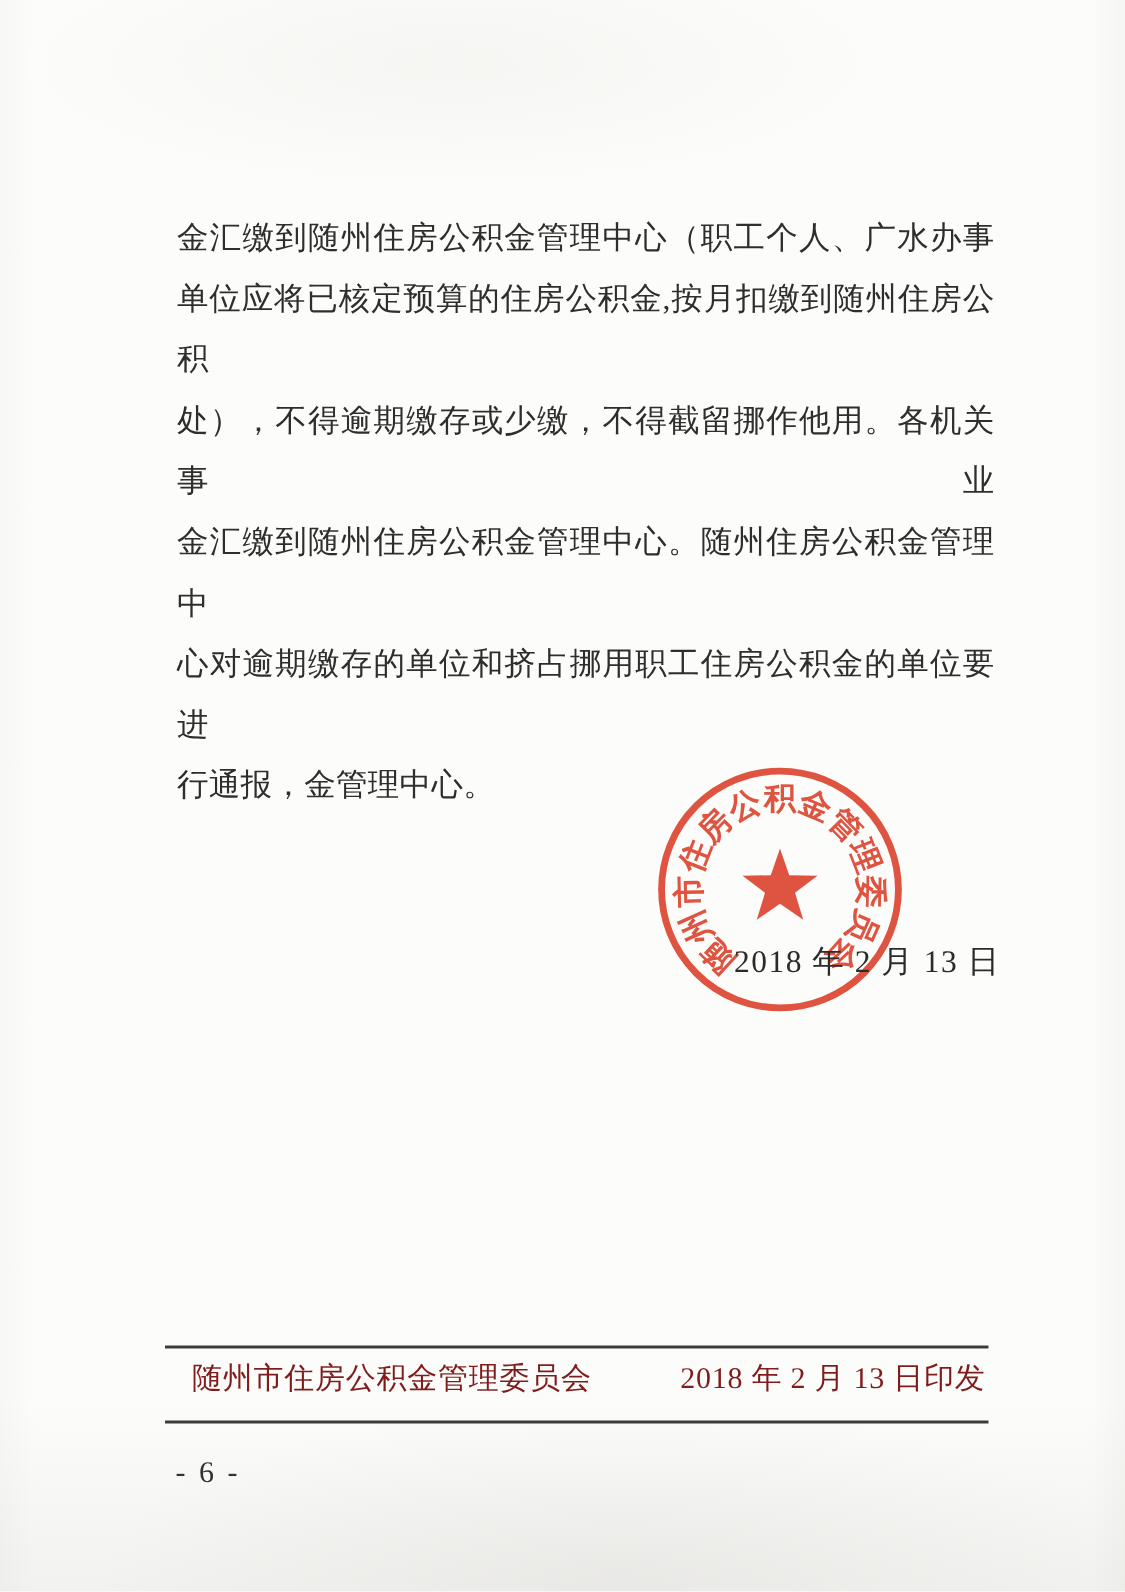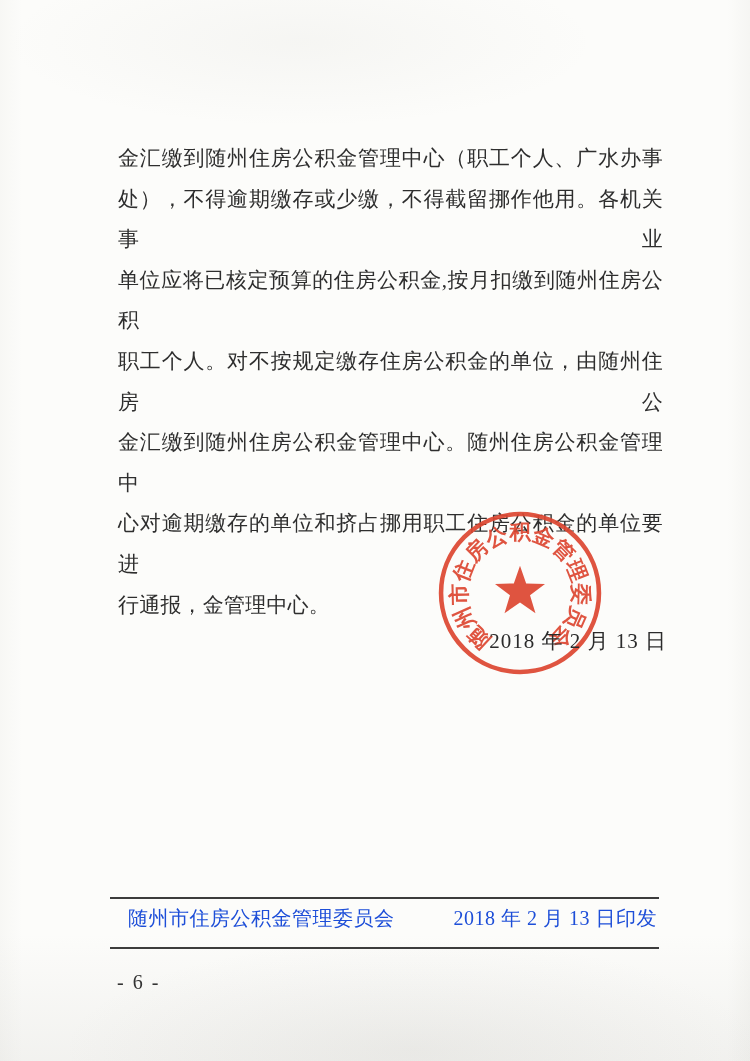--- a/index.html
+++ b/index.html
@@ -52,37 +52,36 @@
   
   .footer-rule{
     position:absolute;left:110px;width:549px;height:0;
     border-top:2px solid #3c3c3c;
   }
   .footer-rule.top{top:897px;}
   .footer-rule.bottom{top:947px;}
   .footer-row{
     position:absolute;left:128px;top:905px;width:529px;
     display:flex;justify-content:space-between;align-items:baseline;
-    font-size:20px;letter-spacing:0.5px;color:#1d4ed8;white-space:nowrap;
+    font-size:20px;letter-spacing:0.5px;color:#7f1d1d;white-space:nowrap;
   }
   .page-number{
     position:absolute;left:117px;top:971px;
     font-size:20px;letter-spacing:2px;color:#333;
   }
 </style>
 </head>
 <body>
 
 <div class="scan-texture"></div>
 
 <div class="body-text">
   <div class="line j">金汇缴到随州住房公积金管理中心（职工个人、广水办事</div>
+  <div class="line j">单位应将已核定预算的住房公积金,按月扣缴到随州住房公积</div>
   <div class="line j">处），不得逾期缴存或少缴，不得截留挪作他用。各机关事业</div>
-  <div class="line j">单位应将已核定预算的住房公积金,按月扣缴到随州住房公积</div>
-  <div class="line j">职工个人。对不按规定缴存住房公积金的单位，由随州住房公</div>
   <div class="line j">金汇缴到随州住房公积金管理中心。随州住房公积金管理中</div>
   <div class="line j">心对逾期缴存的单位和挤占挪用职工住房公积金的单位要进</div>
   <div class="line">行通报，金管理中心。</div>
 </div>
 
 <div class="seal">
   <svg viewBox="0 0 164 164" xmlns="http://www.w3.org/2000/svg">
     <circle cx="82" cy="82" r="78" fill="none" stroke="#dd4631" stroke-width="4.5"></circle>
     <polygon fill="#dd4631" points="82,55 88.1,72.6 106.7,73 91.9,84.2 97.3,102 82,91.4 66.7,102 72.1,84.2 57.3,73 75.9,72.6"></polygon>
     <g>

